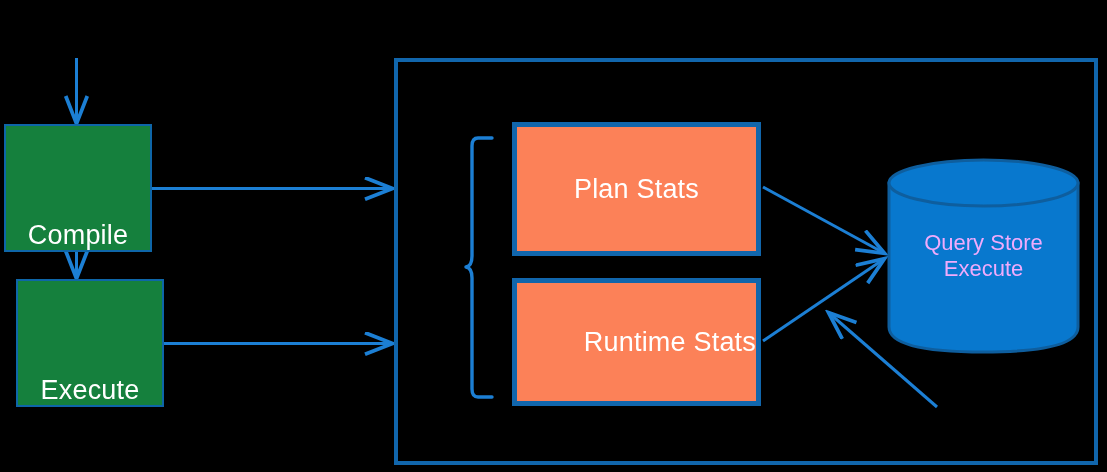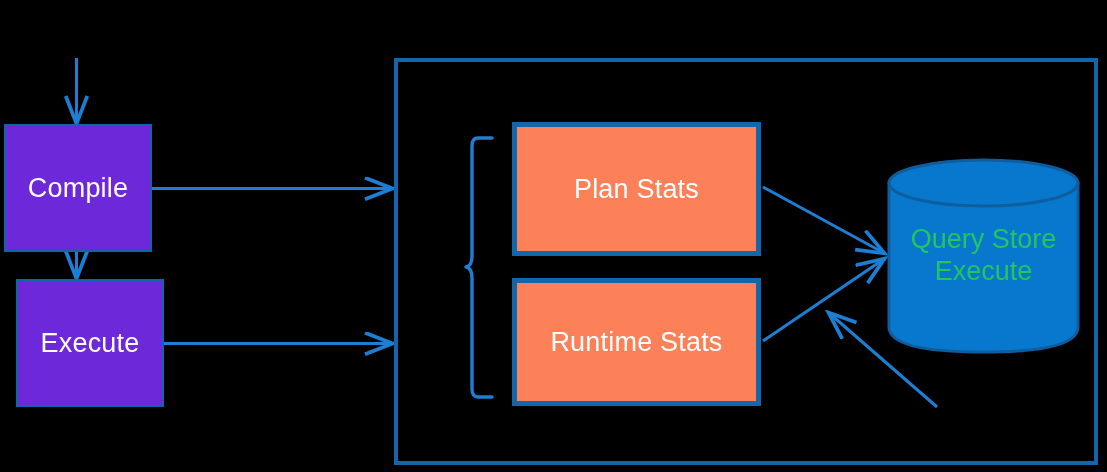--- a/index.html
+++ b/index.html
@@ -32,34 +32,35 @@
     box-sizing: border-box;
     color: #ffffff;
     font-size: 27px;
     font-weight: 400;
     letter-spacing: 0.2px;
     line-height: 1.12;
     text-align: center;
     font-family: "Liberation Sans", sans-serif;
   }
   .stage-box {
-    background: #6d28d9;
+    background: #15803d;
     border: 2px solid #0E66A8;
+    align-items: flex-end;
   }
   .store-box {
     background: #FC8158;
     border: 5px solid #1166AC;
   }
   .cyl-label {
     position: absolute;
     display: flex;
     align-items: center;
     justify-content: center;
-    color: #22c55e;
-    font-size: 27px;
+    color: #f0abfc;
+    font-size: 22px;
     line-height: 1.18;
     text-align: center;
     font-family: "Liberation Sans", sans-serif;
     pointer-events: none;
   }
   .container-frame {
     position: absolute;
     box-sizing: border-box;
     border: 4px solid #1166AC;
     background: transparent;
@@ -106,21 +107,21 @@
   </div>
 
   <div class="node-box stage-box" style="left:16px; top:279px; width:148px; height:128px;">
     <span>Execute</span>
   </div>
 
   <div class="node-box store-box" style="left:512px; top:122px; width:249px; height:134px;">
     <span>Plan Stats</span>
   </div>
 
-  <div class="node-box store-box" style="left:512px; top:278px; width:249px; height:128px;">
+  <div class="node-box store-box" style="left:512px; top:278px; width:249px; height:128px;justify-content:flex-end;">
     <span>Runtime Stats</span>
   </div>
 
   <div class="cyl-label" style="left:889px; top:206px; width:189px; height:100px; flex-direction:column;">
     <span>Query Store</span>
     <span>Execute</span>
   </div>
 
 </div>
 

